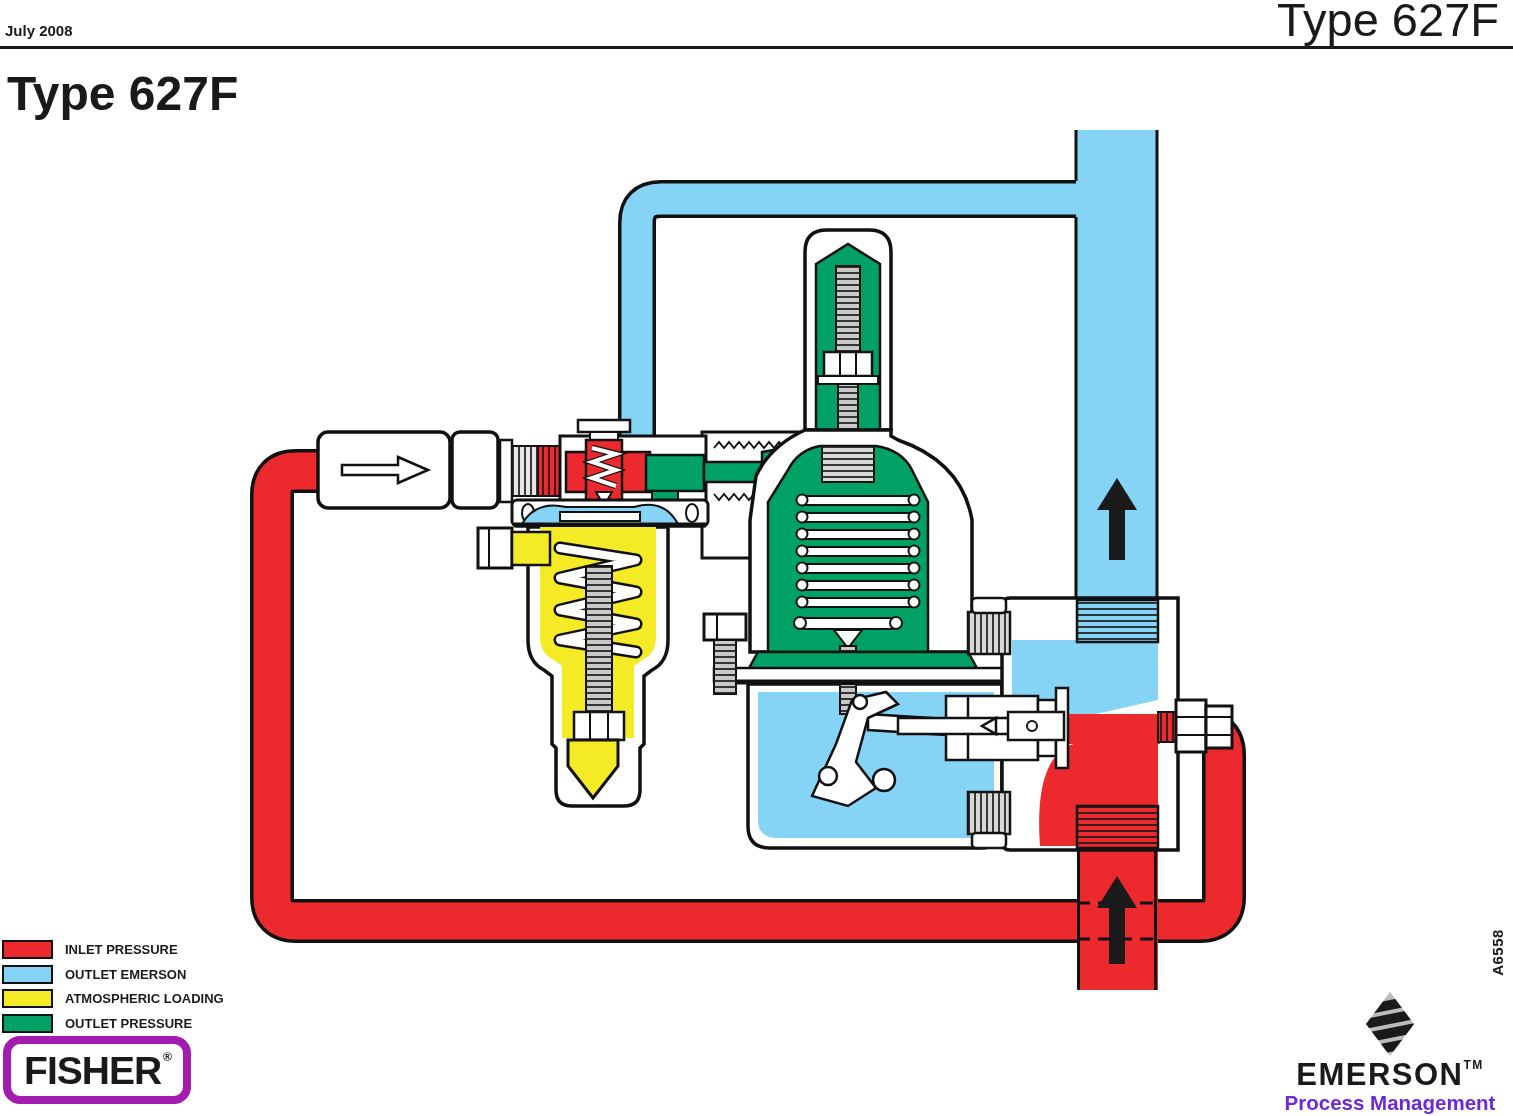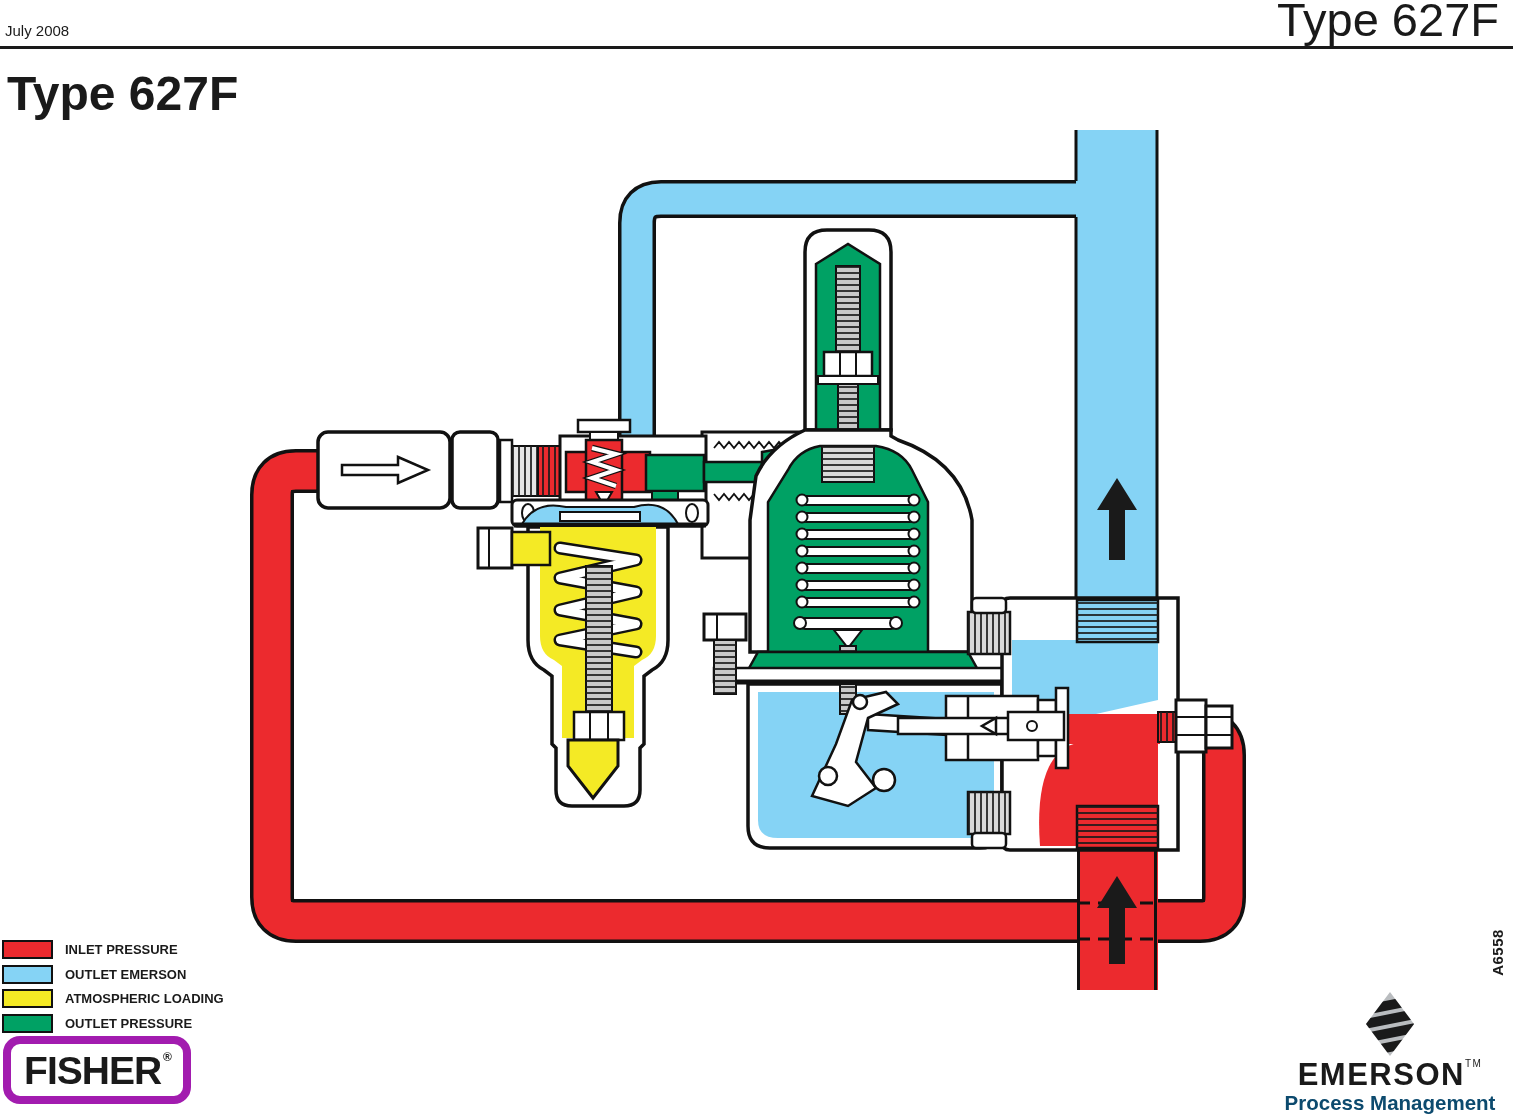--- a/index.html
+++ b/index.html
@@ -1,18 +1,18 @@
 <!DOCTYPE html>
 <html style="--color-inlet: #EC2A2E; --color-outlet: #85D3F5; --color-atmospheric: #F4EA25; --color-loading: #00A164;"><head>
 <meta charset="utf-8">
 <style>
   html,body{margin:0;padding:0;background:#fff;}
   .page{position:relative;width:1513px;height:1116px;background:#fff;overflow:hidden;
         font-family:"Liberation Sans",sans-serif;color:#1a1a1a;}
-  .date{position:absolute;left:5px;top:22px;font-size:15px;font-weight:normal;}
+  .date{position:absolute;left:5px;top:22px;font-size:15px;font-weight:bold;}
   .doc-title{position:absolute;top:-8px;right:14px;font-size:47px;font-weight:400;letter-spacing:0;}
   .rule{position:absolute;left:0;right:0;top:46px;height:3px;background:#1a1a1a;}
   .page-title{position:absolute;left:7px;top:66px;font-size:48px;font-weight:bold;}
   .diagram-svg{position:absolute;left:0;top:0;width:1513px;height:1116px;}
   .legend{position:absolute;left:2px;top:940px;}
   .legend-row{display:flex;align-items:center;margin-bottom:5.5px;}
   .swatch{width:47px;height:15px;border:2.5px solid #111;margin-right:12px;flex:0 0 auto;}
   .sw-inlet{background:var(--color-inlet);}
   .sw-outlet{background:var(--color-outlet);}
   .sw-atmospheric{background:var(--color-atmospheric);}
@@ -20,22 +20,22 @@
   .legend-label{font-size:13px;font-weight:bold;white-space:nowrap;}
   .fisher{position:absolute;left:3px;top:1036px;width:172px;height:52px;border:8px solid #a21caf;
           border-radius:17px;display:flex;align-items:center;justify-content:center;background:#fff;}
   .fisher-text{font-size:39px;font-weight:bold;letter-spacing:-1px;line-height:1;}
   .fisher-reg{font-size:12px;font-weight:bold;vertical-align:top;position:relative;top:-13px;left:2px;}
   .docnum{position:absolute;left:1462px;top:944px;width:70px;text-align:center;
           transform:rotate(-90deg);font-size:15px;font-weight:bold;letter-spacing:0.5px;}
   .emerson{position:absolute;right:6px;top:992px;width:234px;text-align:center;}
   .emerson-icon{display:block;margin:0 auto;}
   .emerson-name{font-size:31px;font-weight:bold;letter-spacing:1.5px;line-height:1;margin-top:3px;}
-  .emerson-tm{font-size:10px;font-weight:normal;vertical-align:top;}
-  .emerson-sub{font-size:20.5px;font-weight:bold;color:#0c4a6e;margin-top:1px;letter-spacing:0;}
+  .emerson-tm{font-size:12px;font-weight:bold;vertical-align:top;}
+  .emerson-sub{font-size:20.5px;font-weight:bold;color:#6d28d9;margin-top:1px;letter-spacing:0;}
 </style>
 </head>
 <body>
 
 <div class="page">
 
   <svg class="diagram-svg" viewBox="0 0 1513 1116">
     <defs>
       <pattern id="hlines" width="8" height="6" patternUnits="userSpaceOnUse">
         <path d="M0 3 H8" stroke="#1a1a1a" stroke-width="1.7"></path>

